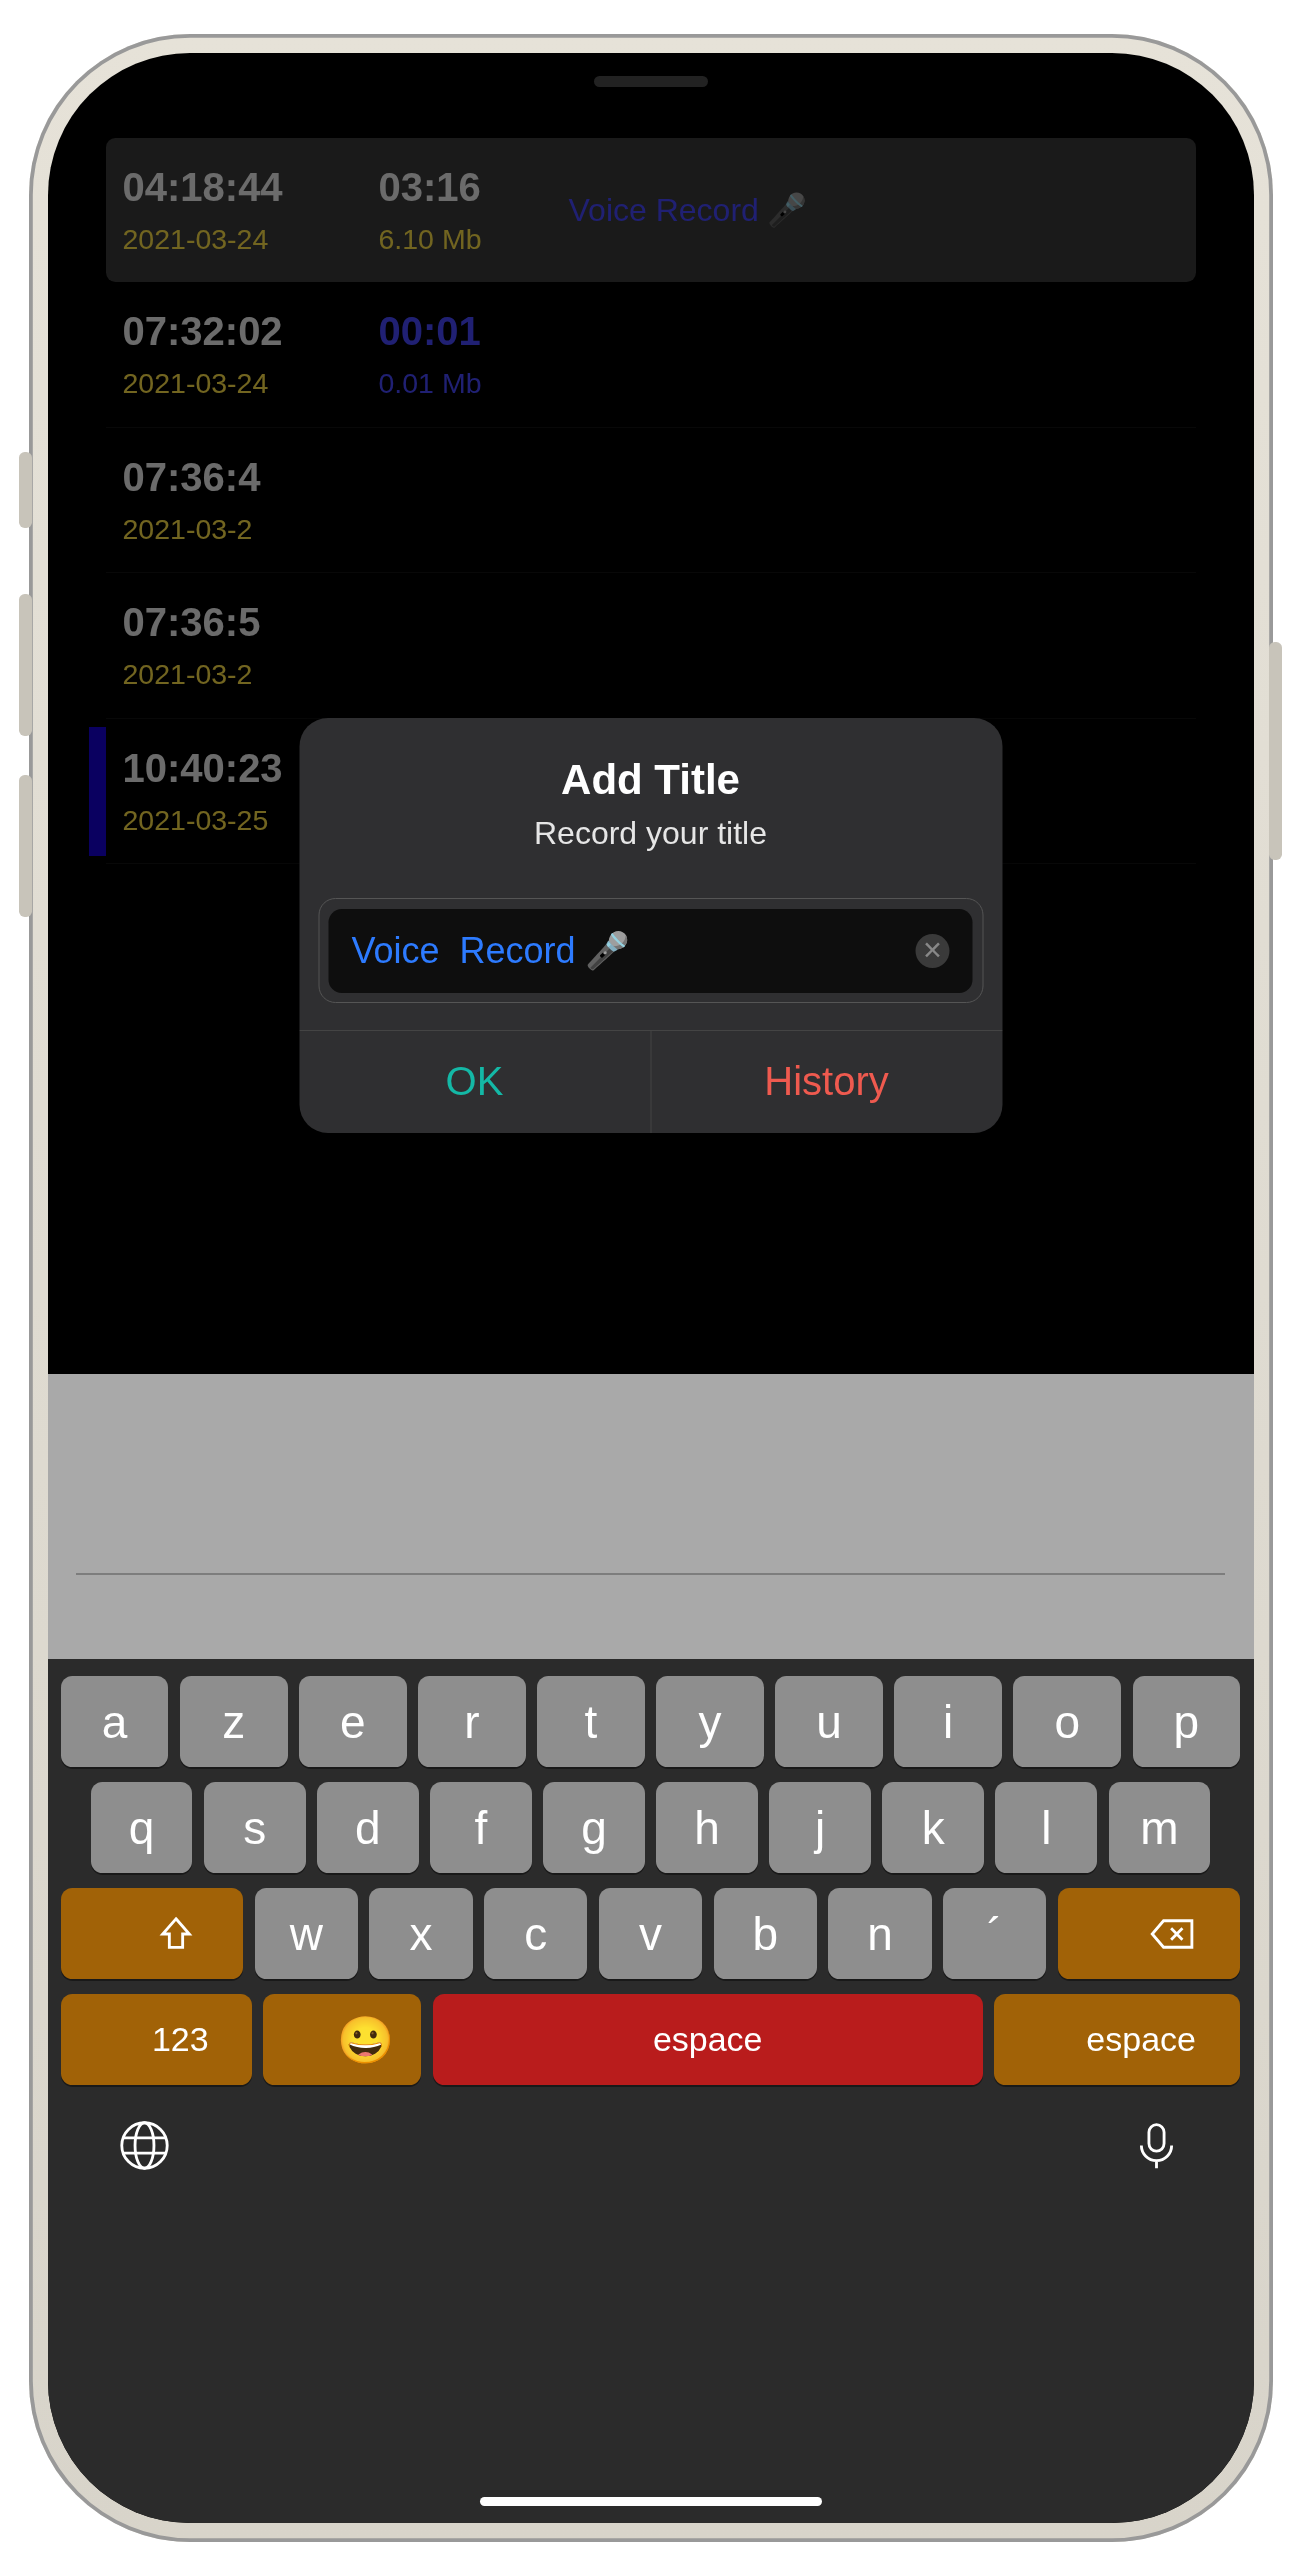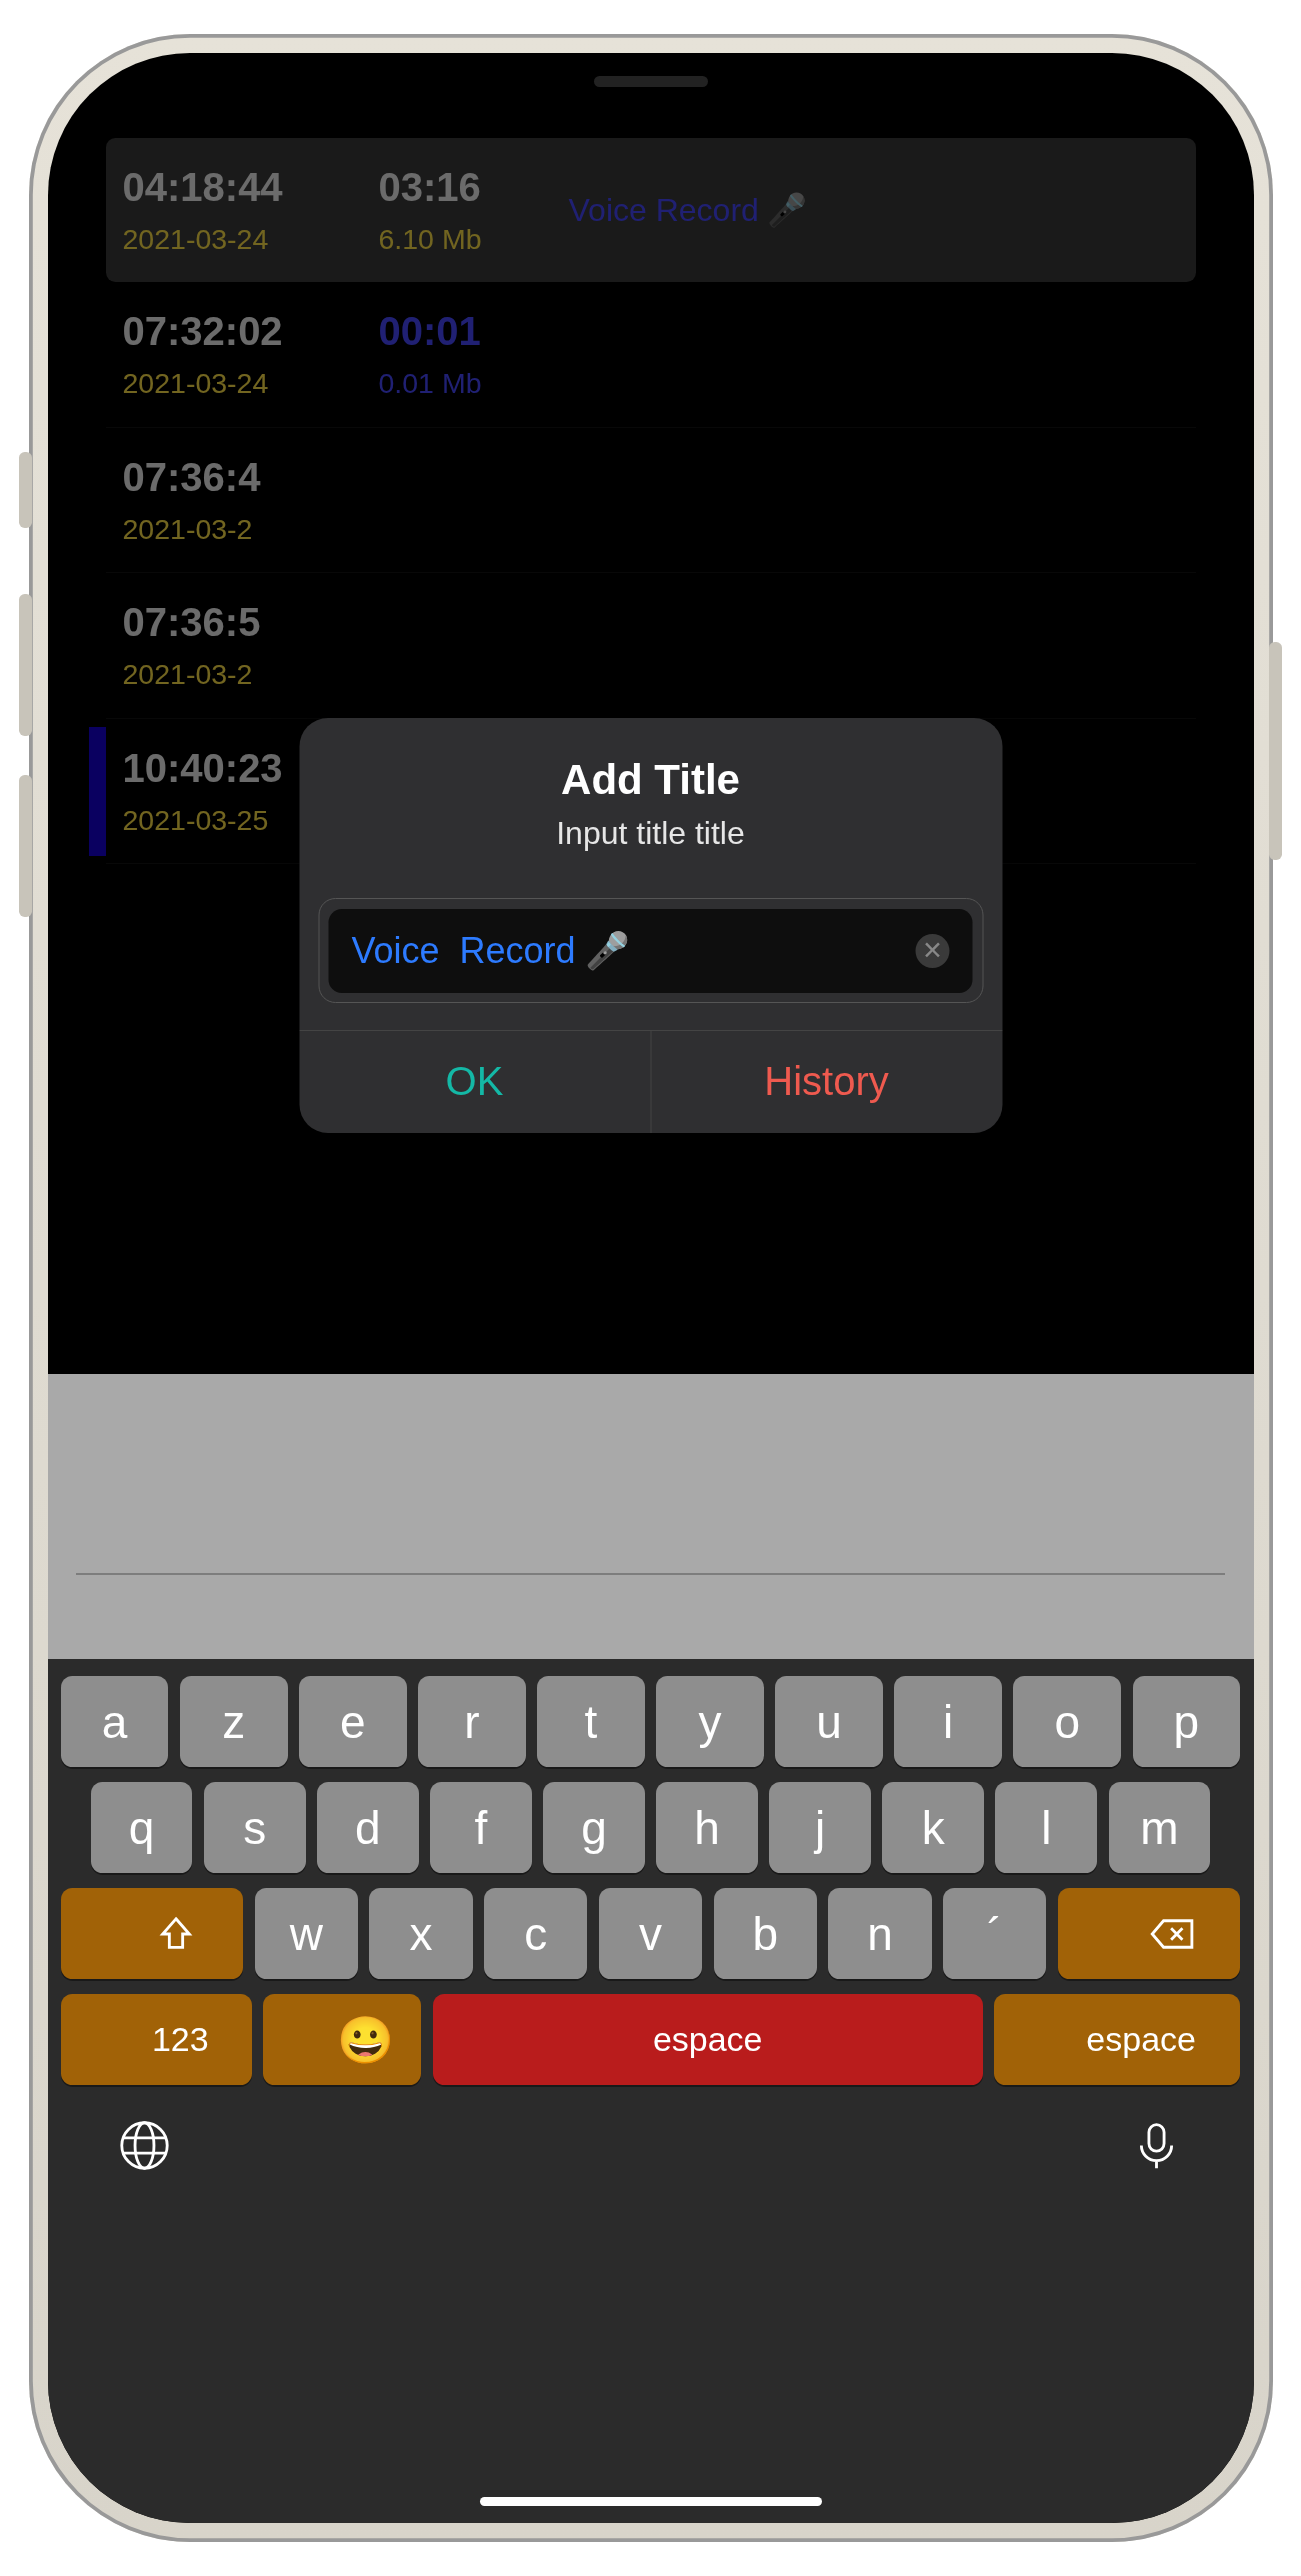--- a/index.html
+++ b/index.html
@@ -273,21 +273,21 @@
                 <div class="date-small purple">0.06 Mb</div>
               </div>
               <div class="col3"></div>
             </div>
           </div>
       </div>
 
       <div class="modal">
         <div class="modal-header">
           <div class="modal-title">Add Title</div>
-          <div class="modal-sub">Input title title</div>
+          <div class="modal-sub">Record your title</div>
         </div>
         <div class="modal-input-wrap">
           <div class="modal-input-outer">
             <div class="modal-input">
               <input type="text" value="Voice  Record 🎤" style="">
               <div class="clear-btn">✕</div>
             </div>
           </div>
         </div>
         <div class="modal-buttons">

